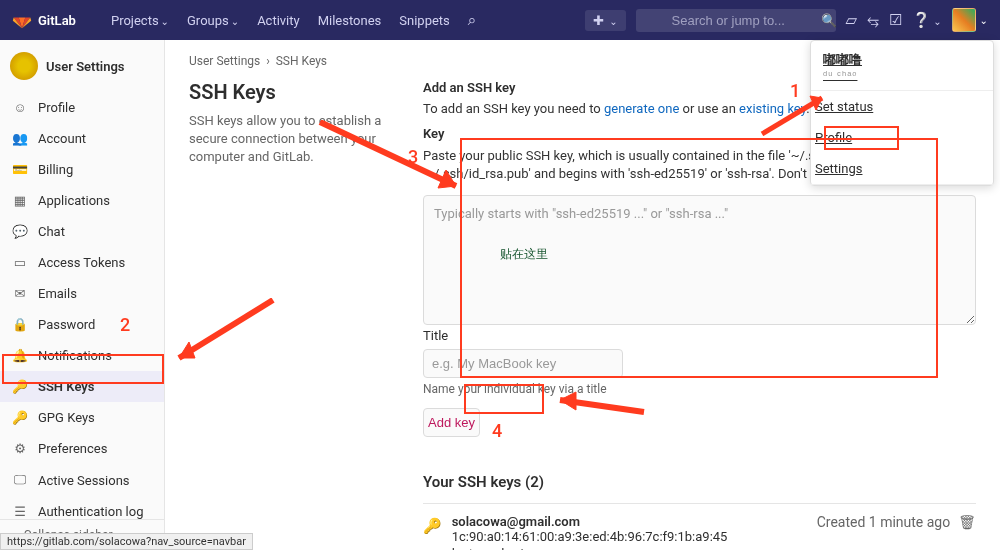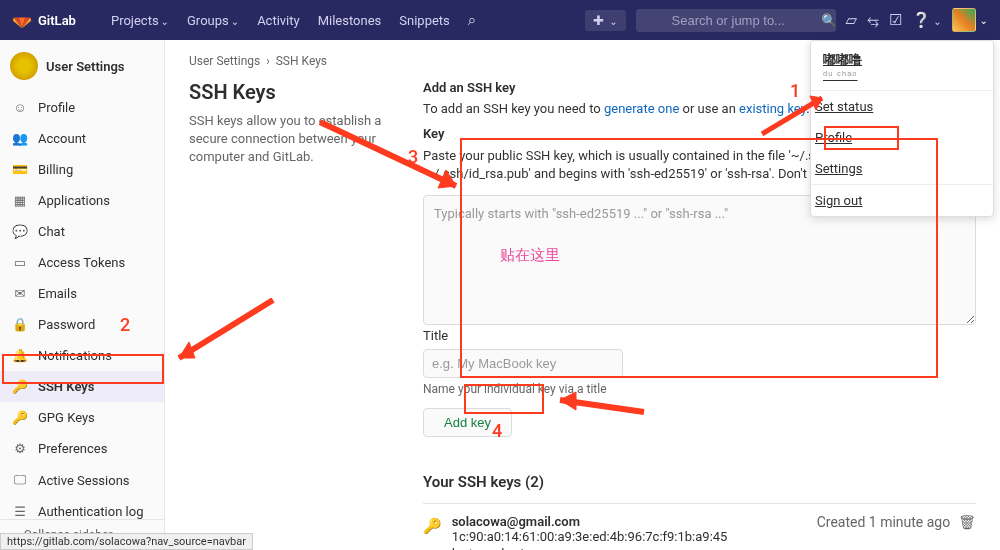--- a/index.html
+++ b/index.html
@@ -36,39 +36,39 @@
   .sect-label { font-weight: 600; font-size: 13px; margin-bottom: 6px; }
   .rt p { font-size: 13px; color: #333; margin-bottom: 10px; }
   .rt a { color: #1068bf; text-decoration: none; }
   .hint { font-size: 13px; color: #333; margin-bottom: 4px; line-height: 1.4; }
   textarea { width: 100%; height: 130px; border: 1px solid #dbdbdb; border-radius: 4px; padding: 10px; font-family: inherit; font-size: 13px; resize: both; background: #fafafa; color: #333; margin-top: 8px; }
   textarea::placeholder { color: #999; }
   .ttl-label { font-weight: 400; font-size: 13px; }
   .title-input { width: 200px; border: 1px solid #dbdbdb; border-radius: 4px; padding: 6px 8px; font-size: 13px; margin-top: 6px; background: #fafafa; }
   .title-input::placeholder { color: #999; }
   .small-note { font-size: 12px; color: #666; margin-top: 4px; }
-  .addbtn { margin-top: 12px; padding: 6px 20px; border: 1px solid #dbdbdb; background: #fafafa; color: #15803d; border-radius: 4px; cursor: pointer; font-size: 13px; }
+  .addbtn { margin-top: 12px; padding: 6px 4px; border: 1px solid #dbdbdb; background: #fafafa; color: #be185d; border-radius: 4px; cursor: pointer; font-size: 13px; }
   h3.yourkeys { font-size: 15px; font-weight: 600; margin-top: 36px; }
   .keyrow { border-top: 1px solid #e5e5e5; margin-top: 12px; padding-top: 10px; display: flex; align-items: flex-start; gap: 10px; }
   .keyicon { color: #999; font-size: 15px; margin-top: 3px; }
   .keyinfo { flex: 1; font-size: 13px; }
   .fp { font-weight: 600; display: inline; }
   .lastused { margin-top: 2px; color: #333; }
   .keymeta { display: flex; align-items: center; gap: 8px; color: #666; }
   .trash { color: #666; cursor: pointer; }
   .dropdown { position: absolute; top: 40px; right: 6px; width: 184px; background: #fff; border: 1px solid #ddd; border-radius: 4px; box-shadow: 0 2px 10px rgba(0,0,0,0.15); z-index: 50; font-size: 13px; text-decoration: underline; }
   .dropdown .dh { padding: 10px 12px 8px; border-bottom: 1px solid #eee; font-weight: 600; }
   .dropdown .dh .uh { font-size: 11px; color: #999; font-weight: normal; letter-spacing: 1px; }
   .dropdown .ditem { padding: 8px 4px; cursor: pointer; }
   .dropdown .sep { border-top: 1px solid #eee; }
   .statusbar { position: absolute; bottom: 0; left: 0; font-size: 11px; background: #f0f0f0; border: 1px solid #ccc; padding: 1px 6px; color: #333; z-index: 100; }
   .annot { position: absolute; pointer-events: none; z-index: 200; }
   .redbox { border: 2px solid #ff3b1f; position: absolute; }
   .rednum { color: #ff3b1f; font-size: 18px; font-weight: 500; position: absolute; }
-  .redtext { color: #ec4899; font-size: 15px; position: absolute; }
+  .redtext { color: #14532d; font-size: 12px; position: absolute; }
   svg.arrow { position: absolute; }
   svg.arrow line, svg.arrow polygon { stroke: #ff3b1f; fill: #ff3b1f; }
 </style>
 </head>
 <body>
 
 <div class="topbar">
   <div class="logo">
     <svg class="logo-icon" viewBox="0 0 24 24">
         <path fill="#fc6d26" d="M12 22l4-13H8z"></path>
@@ -106,21 +106,20 @@
 
 <div class="dropdown">
   <div class="dh">
     <div>嘟嘟噜</div>
     <div class="uh">ᵈᵘ    ᶜʰᵃᵒ</div>
   </div>
   <div class="ditem">Set status</div>
   <div class="ditem">Profile</div>
   <div class="ditem">Settings</div>
   <div class="sep"></div>
-  <div class="ditem">Sign out</div>
 </div>
 
 <div class="layout">
 
   <div class="sidebar">
     <div class="sidehead">
       <div class="av"></div>
       <span>User Settings</span>
     </div>
     <div class="sideitem">

